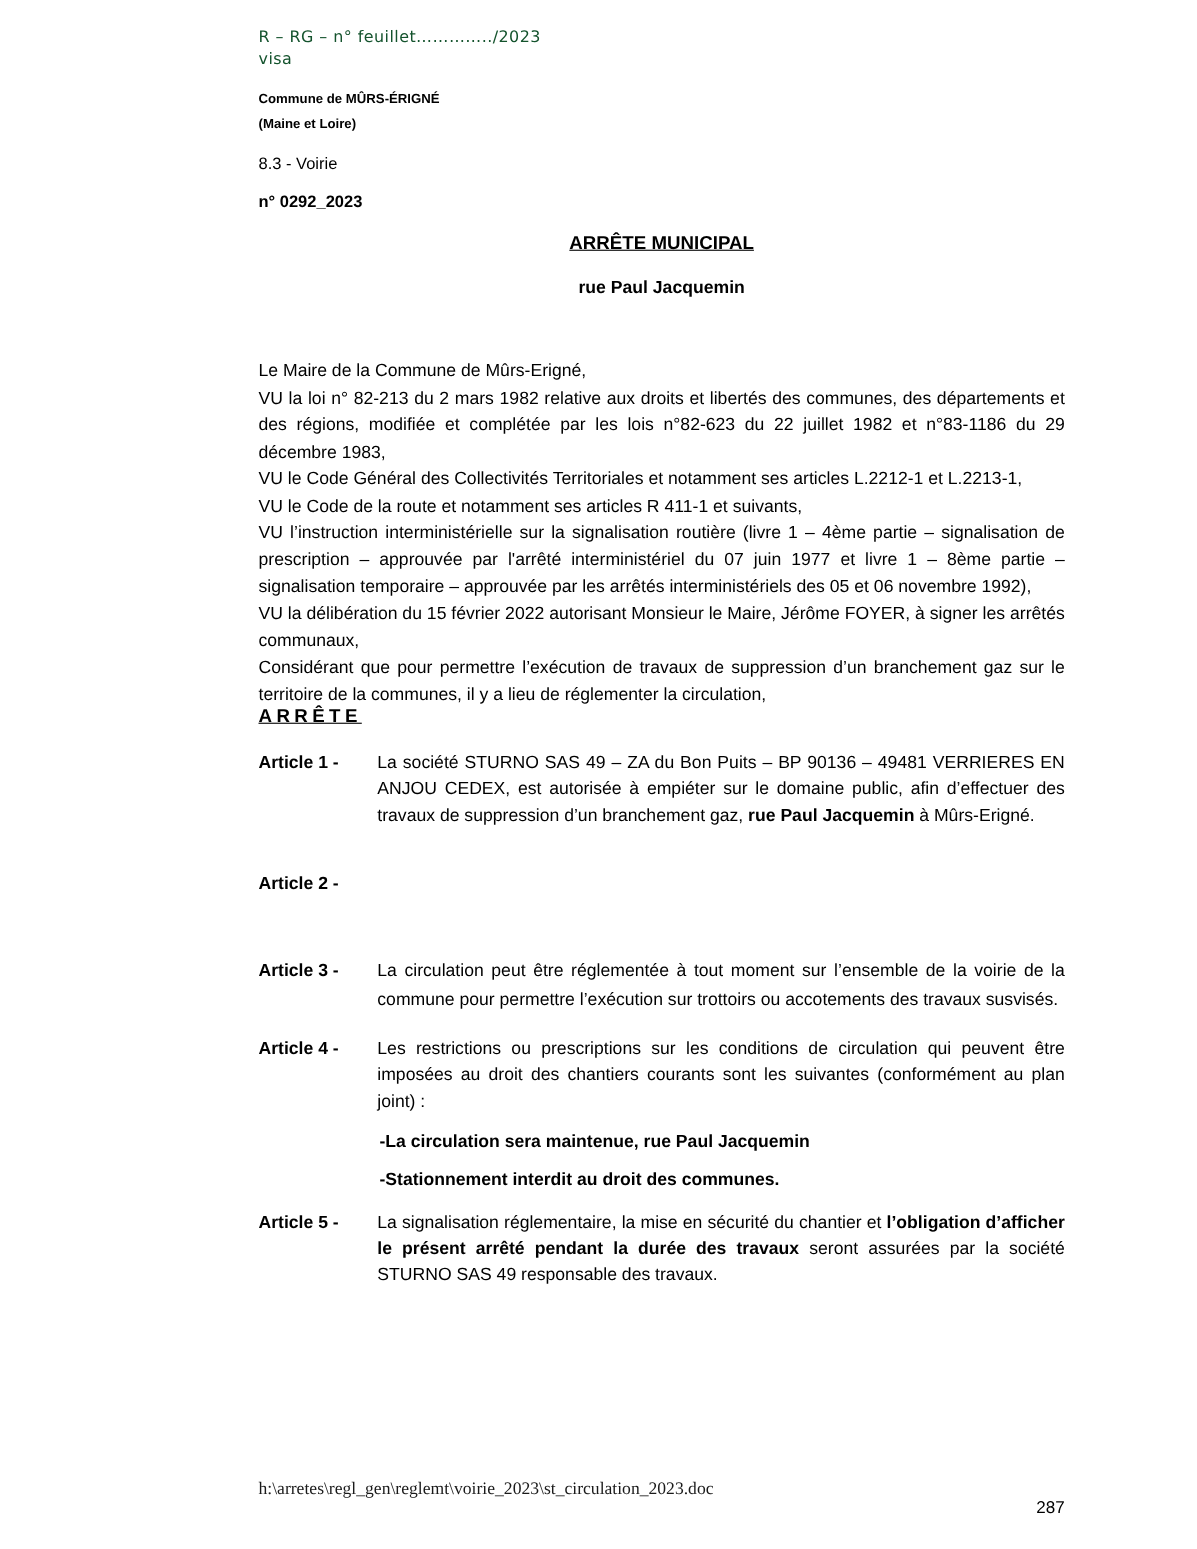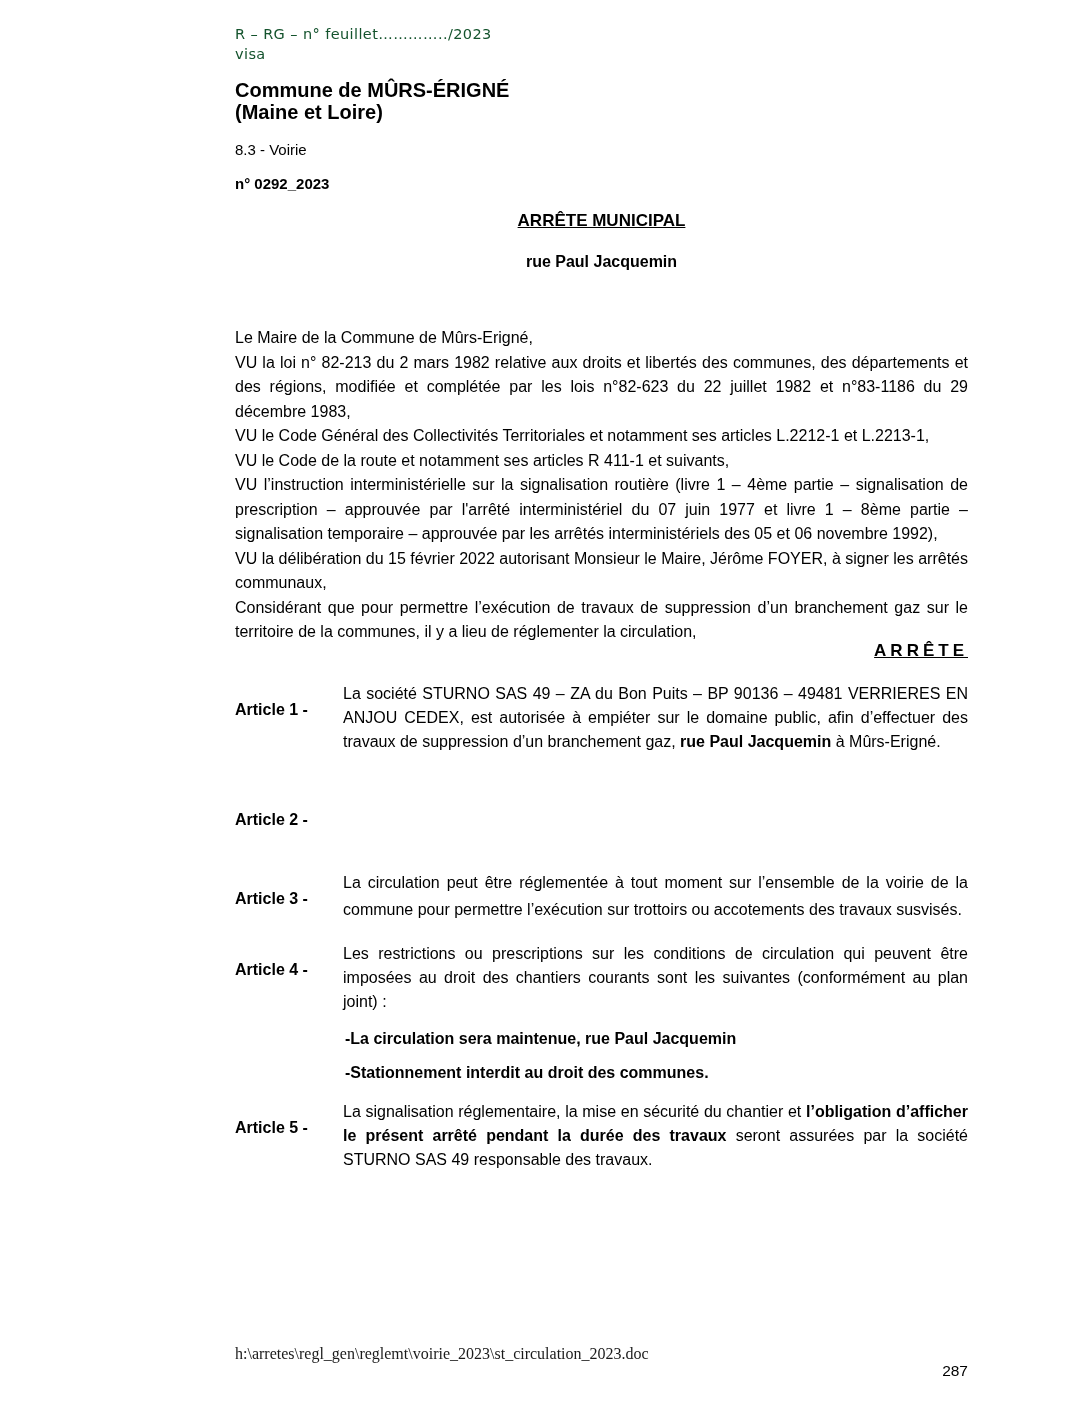--- a/index.html
+++ b/index.html
@@ -20,21 +20,21 @@
   
   .registry {
     left: 235px; top: 24px; width: 500px;
     font-family: "DejaVu Sans", sans-serif;
     font-size: 14.5px; line-height: 20px;
     color: #14532d;
     letter-spacing: 0.4px;
   }
   .commune-block {
     left: 235px; top: 79px; width: 500px;
-    font-weight: bold; font-size: 20px; line-height: 22px;
+    font-weight: bold; font-size: 12px; line-height: 22px;
   }
   .category {
     left: 235px; top: 141px;
     font-weight: normal; font-size: 15px;
   }
   .decree-number {
     left: 235px; top: 175px;
     font-weight: bold; font-size: 15px;
   }
 
@@ -55,36 +55,36 @@
   .preamble {
     left: 235px; top: 326px; width: 733px;
     font-size: 16px; line-height: 24.5px;
     text-align: justify;
   }
   .preamble p { margin: 0; }
 
   
   .arrete-heading {
     left: 235px; top: 641px; width: 733px;
-    text-align: right;
+    text-align: left;
     font-weight: bold; font-size: 17px;
   }
   .arrete-heading span {
     text-decoration: underline;
     letter-spacing: 4px;
   }
 
   
   .article-row {
     left: 235px; width: 733px;
     font-size: 16px; line-height: 24px;
   }
   .article-label {
     position: absolute; left: 0; top: 0;
-    font-weight: bold; white-space: nowrap; margin-top: 16px;
+    font-weight: bold; white-space: nowrap;
   }
   .article-body {
     margin-left: 108px;
     text-align: justify;
   }
   .row-a1 { top: 682px; }
   .row-a2 { top: 792px; }
   .row-a3 { top: 870px; line-height: 26.5px; }
   .row-a4 { top: 942px; }
   .row-a5 { top: 1100px; }

